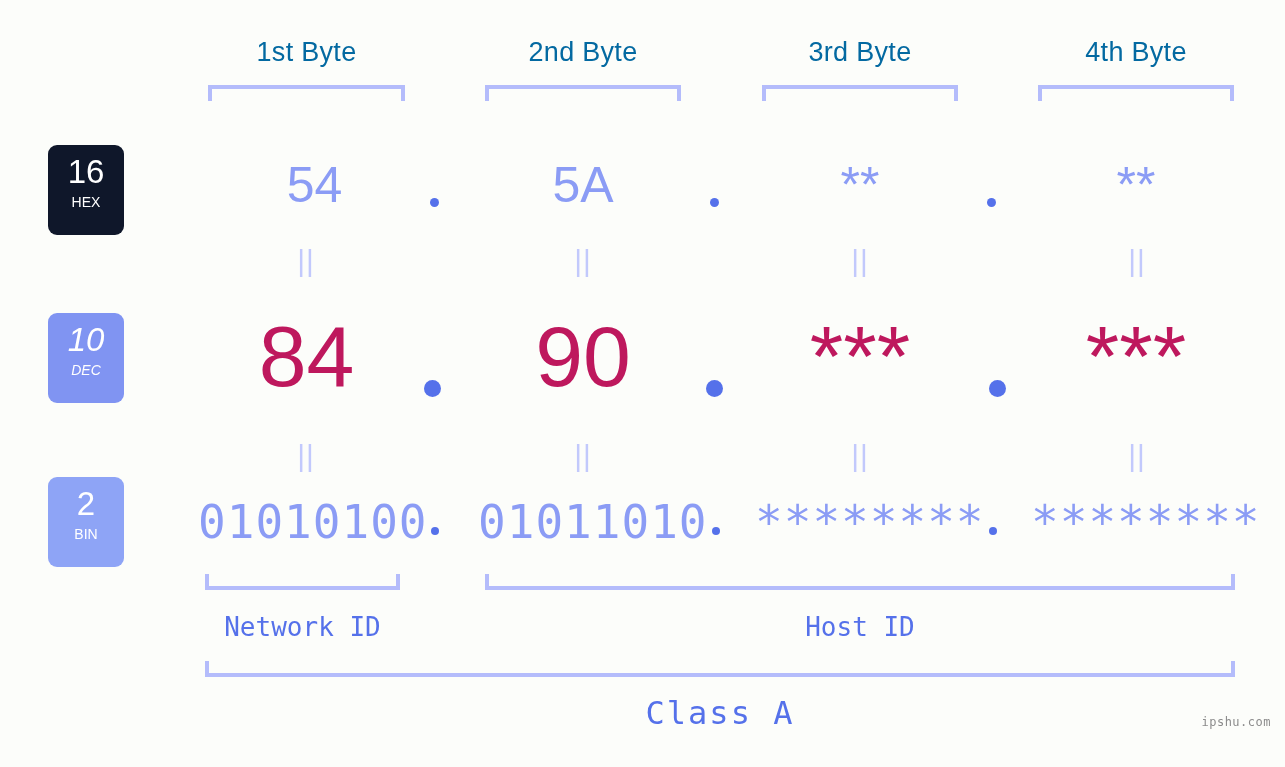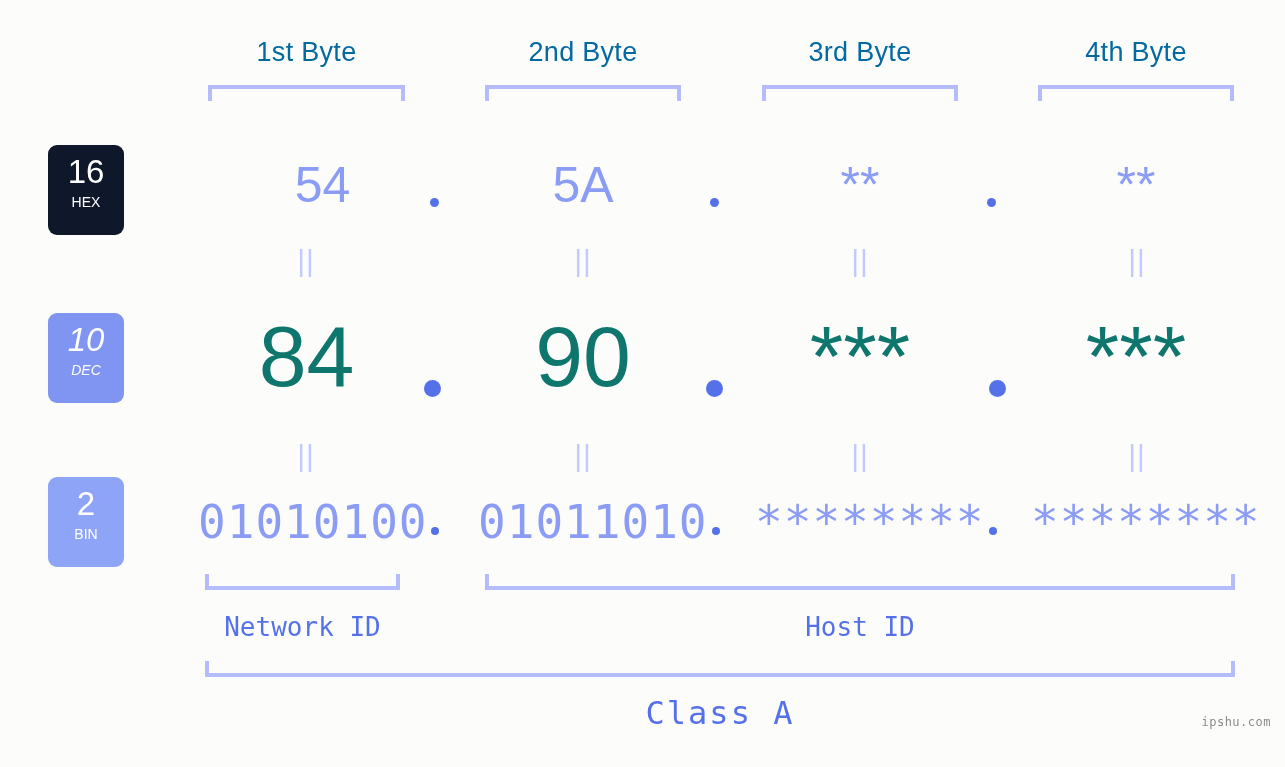--- a/index.html
+++ b/index.html
@@ -94,21 +94,21 @@
     font-size: 50px;
     line-height: 54px;
     color: #8b9cf5;
     top: 158px;
     height: 58px;
   }
   .dec-val {
     font-family: "Liberation Sans", sans-serif;
     font-size: 86px;
     line-height: 92px;
-    color: #0f766e;
+    color: #be185d;
     top: 310px;
     height: 96px;
   }
   .bin-val {
     font-family: "DejaVu Sans Mono", monospace;
     font-size: 46px;
     line-height: 44px;
     color: #8b9cf5;
     top: 500px;
     height: 46px;
@@ -194,21 +194,21 @@
   </div>
   <div class="badge" id="badge-dec">
     <span class="num">10</span>
     <span class="lbl">DEC</span>
   </div>
   <div class="badge" id="badge-bin">
     <span class="num">2</span>
     <span class="lbl">BIN</span>
   </div>
 
-  <div class="val hex-val" style="left:224px; width:197px;text-align:center;">54</div>
+  <div class="val hex-val" style="left:216px; width:197px;text-align:center;">54</div>
   <div class="val hex-val" style="left:485px; width:196px;">5A</div>
   <div class="val hex-val" style="left:762px; width:196px;">**</div>
   <div class="val hex-val" style="left:1038px; width:196px;">**</div>
 
   <div class="dot dot-hex" style="left:430px;"></div>
   <div class="dot dot-hex" style="left:710px;"></div>
   <div class="dot dot-hex" style="left:987px;"></div>
 
   <div class="eq eq-upper" style="left:295px;">||</div>
   <div class="eq eq-upper" style="left:572px;">||</div>

